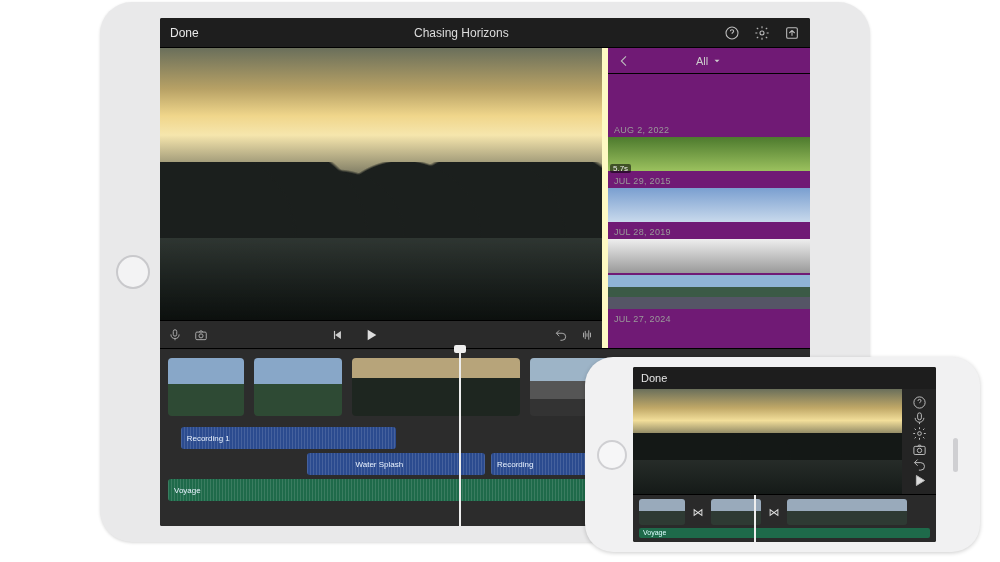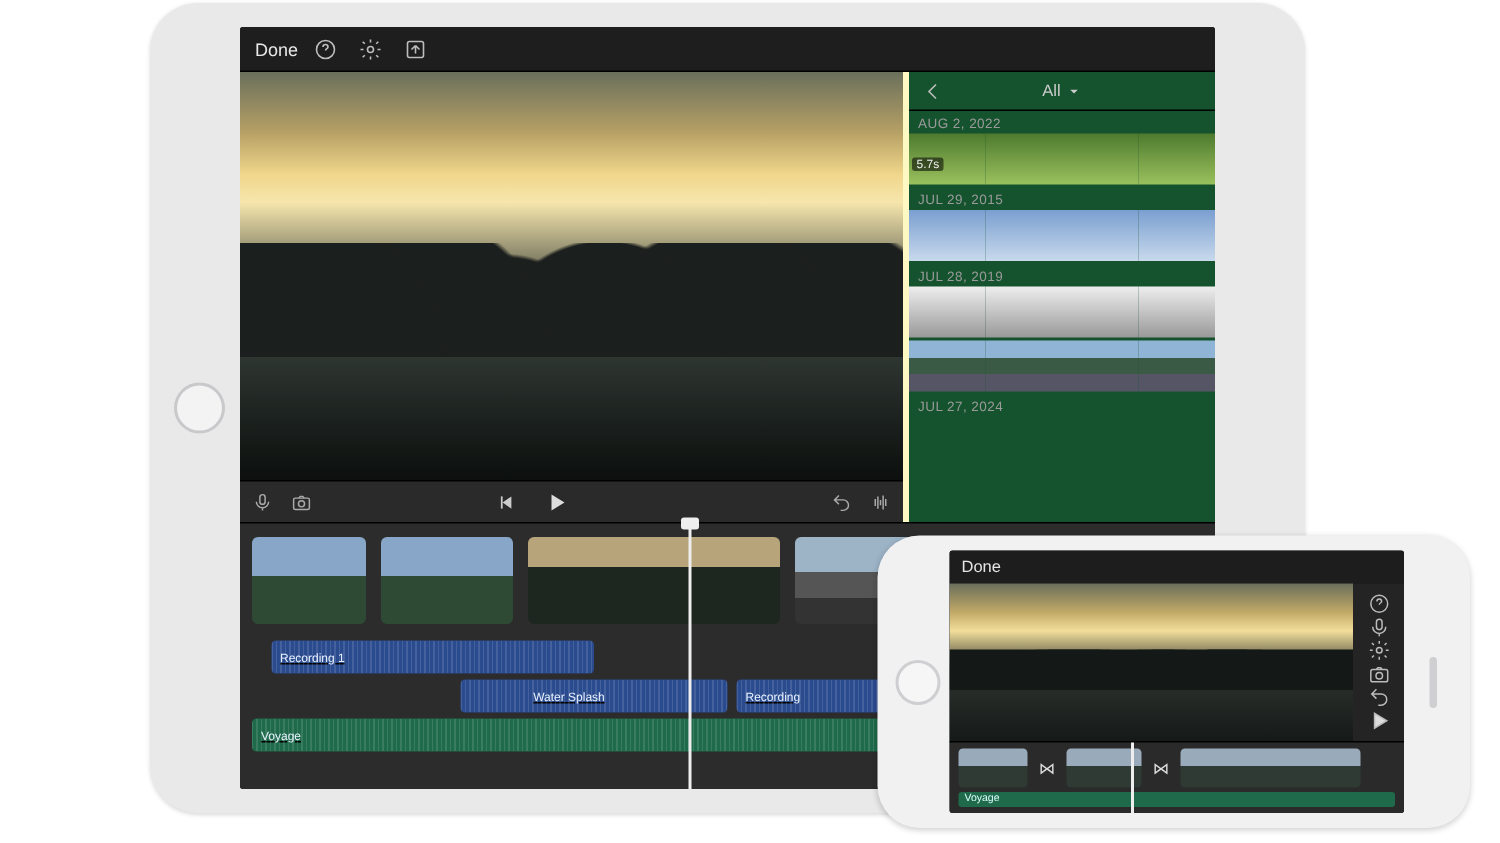--- a/index.html
+++ b/index.html
@@ -94,25 +94,26 @@
   }
   .viewer-img .reflect{
     position:absolute; left:0; right:0; bottom:0; height:38%;
     background:linear-gradient(to bottom, rgba(60,70,65,.6), rgba(10,14,12,.9));
     filter:blur(.3px);
   }
 
   
   .browser {
     width: 208px;
-    background:#14532d;
-    border-left:4px solid #fef9c3;
+    background:#701a75;
+    border-left:6px solid #fef9c3;
     display:flex; flex-direction:column;
     font-size:10px;
     color:#ccc;
+    gap:48px;
   }
   .browser-head{
     height:26px;
     display:flex; align-items:center; justify-content:center;
     position:relative;
     border-bottom:1px solid #000;
   }
   .browser-head .back{ position:absolute; left:8px; }
   .browser-head .filter{ display:flex; gap:4px; align-items:center; font-size:11px; }
   .browser-body{ flex:1; overflow:hidden; }
@@ -125,21 +126,21 @@
   .thumb{
     flex:1; height:34px;
     background:linear-gradient(#7a9fd0,#c8d9ec);
   }
   .thumb.green{ background:linear-gradient(#4d7a2e,#9bc15e); }
   .thumb.grass{ background:linear-gradient(#6b8f3b 0 40%,#2e471a 40%); }
   .thumb.mount{ background:linear-gradient(#93b7d8 0 45%, #2b3d2d 45%); }
   .thumb.river{ background:linear-gradient(#8fb4d6 0 35%, #3b5a46 35% 65%, #556 65%); }
   .thumb.bw{ background:linear-gradient(#eee,#999); }
   .dur-badge{
-    position:absolute; left:2px; bottom:11px;
+    position:absolute; left:2px; bottom:0;
     background:rgba(0,0,0,.55); color:#eee;
     font-size:8px; padding:0 3px; border-radius:2px;
   }
 
   
   .transport{
     height:28px;
     background:#2a2a2a;
     border-top:1px solid #000;
     display:flex; align-items:center;
@@ -168,21 +169,21 @@
   }
   .clip-inner{ width:100%; height:100%; }
   .clip.sky .clip-inner{ background:linear-gradient(#88a7c8 0 45%, #2e4a34 45%); }
   .clip.scape .clip-inner{ background:linear-gradient(#b7a47a 0 35%, #1e2620 35%); }
   .clip.road .clip-inner{ background:linear-gradient(#9db4c7 0 40%, #555 40% 70%, #333 70%);}
   .clip.w1{ width:76px; }
   .clip.w2{ width:88px; }
   .clip.w3{ width:168px; }
   .clip.w4{ width:86px; }
 
-  .audio-tracks{ margin-top:8px;text-decoration:underline; }
+  .audio-tracks{ margin-top:8px; }
   .atrack{
     height:22px; border-radius:3px; margin-bottom:4px;
     position:relative; color:#e8f2ff; font-size:8px;
     display:flex; align-items:center; padding-left:6px;
     overflow:hidden;
   }
   .atrack.blue{ background:#2b4b8f; }
   .atrack.green{ background:#1e6a4a; }
   .atrack .wave{
     position:absolute; inset:0;
@@ -277,20 +278,21 @@
 </style>
 </head>
 <body>
 
 <div class="ipad">
   <div class="ipad-home"></div>
   <div class="ipad-screen">
 
     <div class="topbar">
       <span>Done</span>
+      <span class="title">Chasing Horizons</span>
       <span class="right">
         <span class="icon">
           <svg viewBox="0 0 24 24">
               <circle cx="12" cy="12" r="9"></circle>
               <path d="M9.5 9.5a2.5 2.5 0 015 0c0 1.6-2.5 1.8-2.5 3.5M12 17h.01"></path>
             </svg>
         </span>
         <span class="icon">
           <svg viewBox="0 0 24 24">
               <circle cx="12" cy="12" r="3"></circle>

